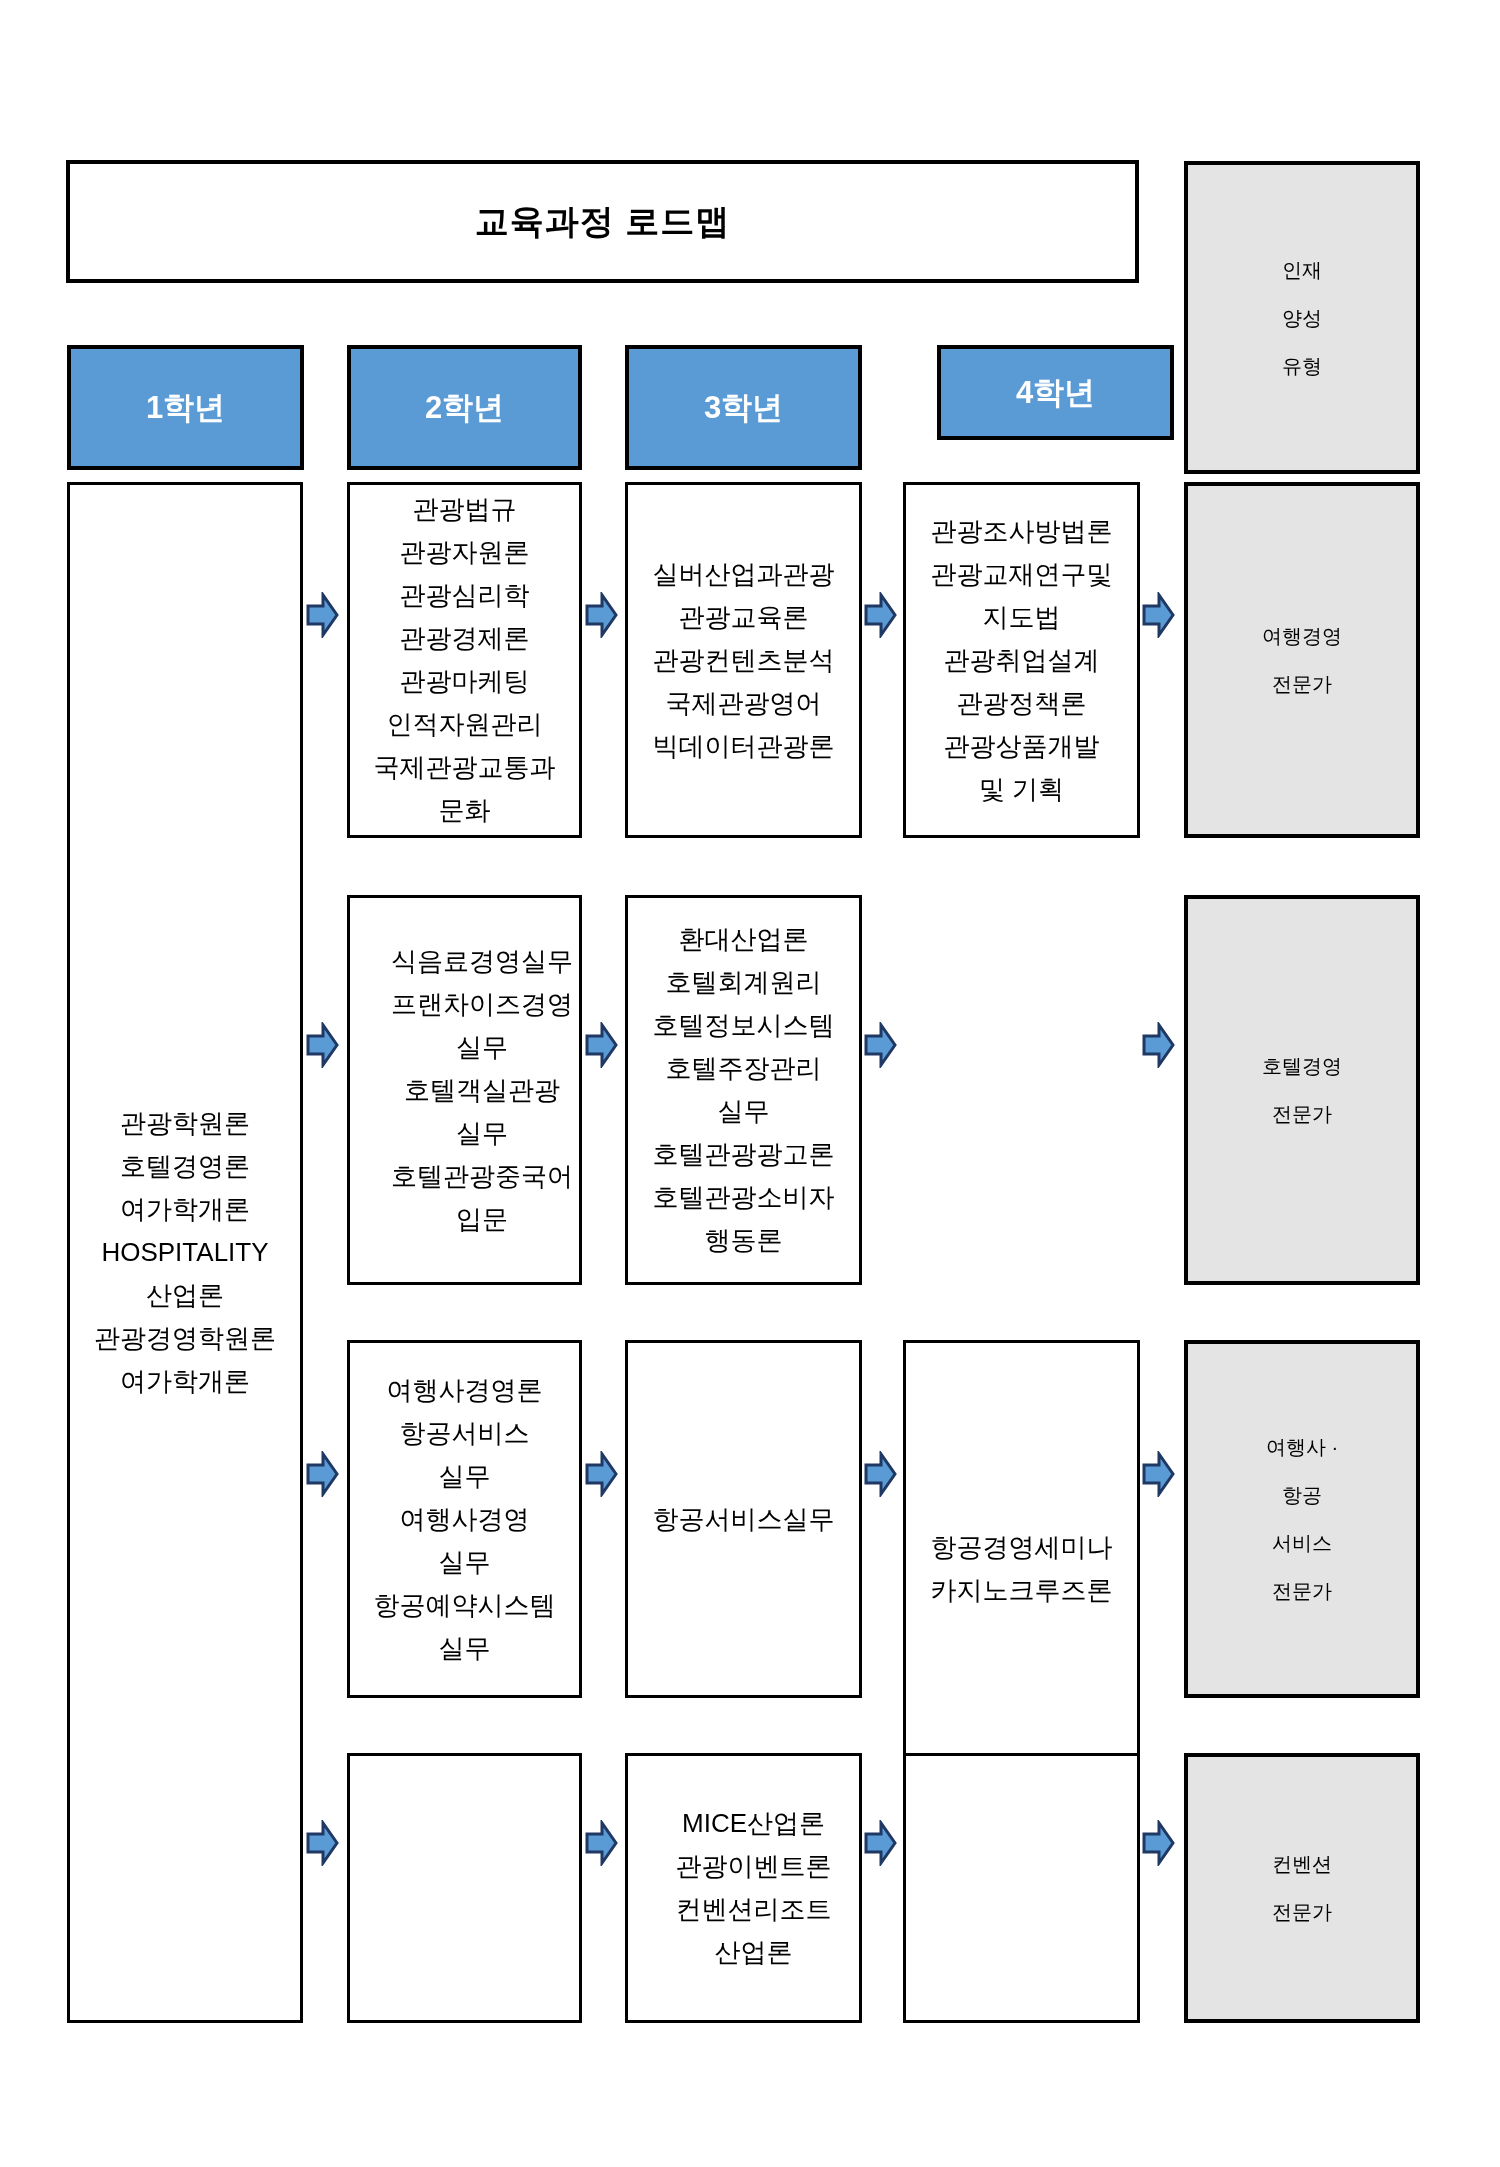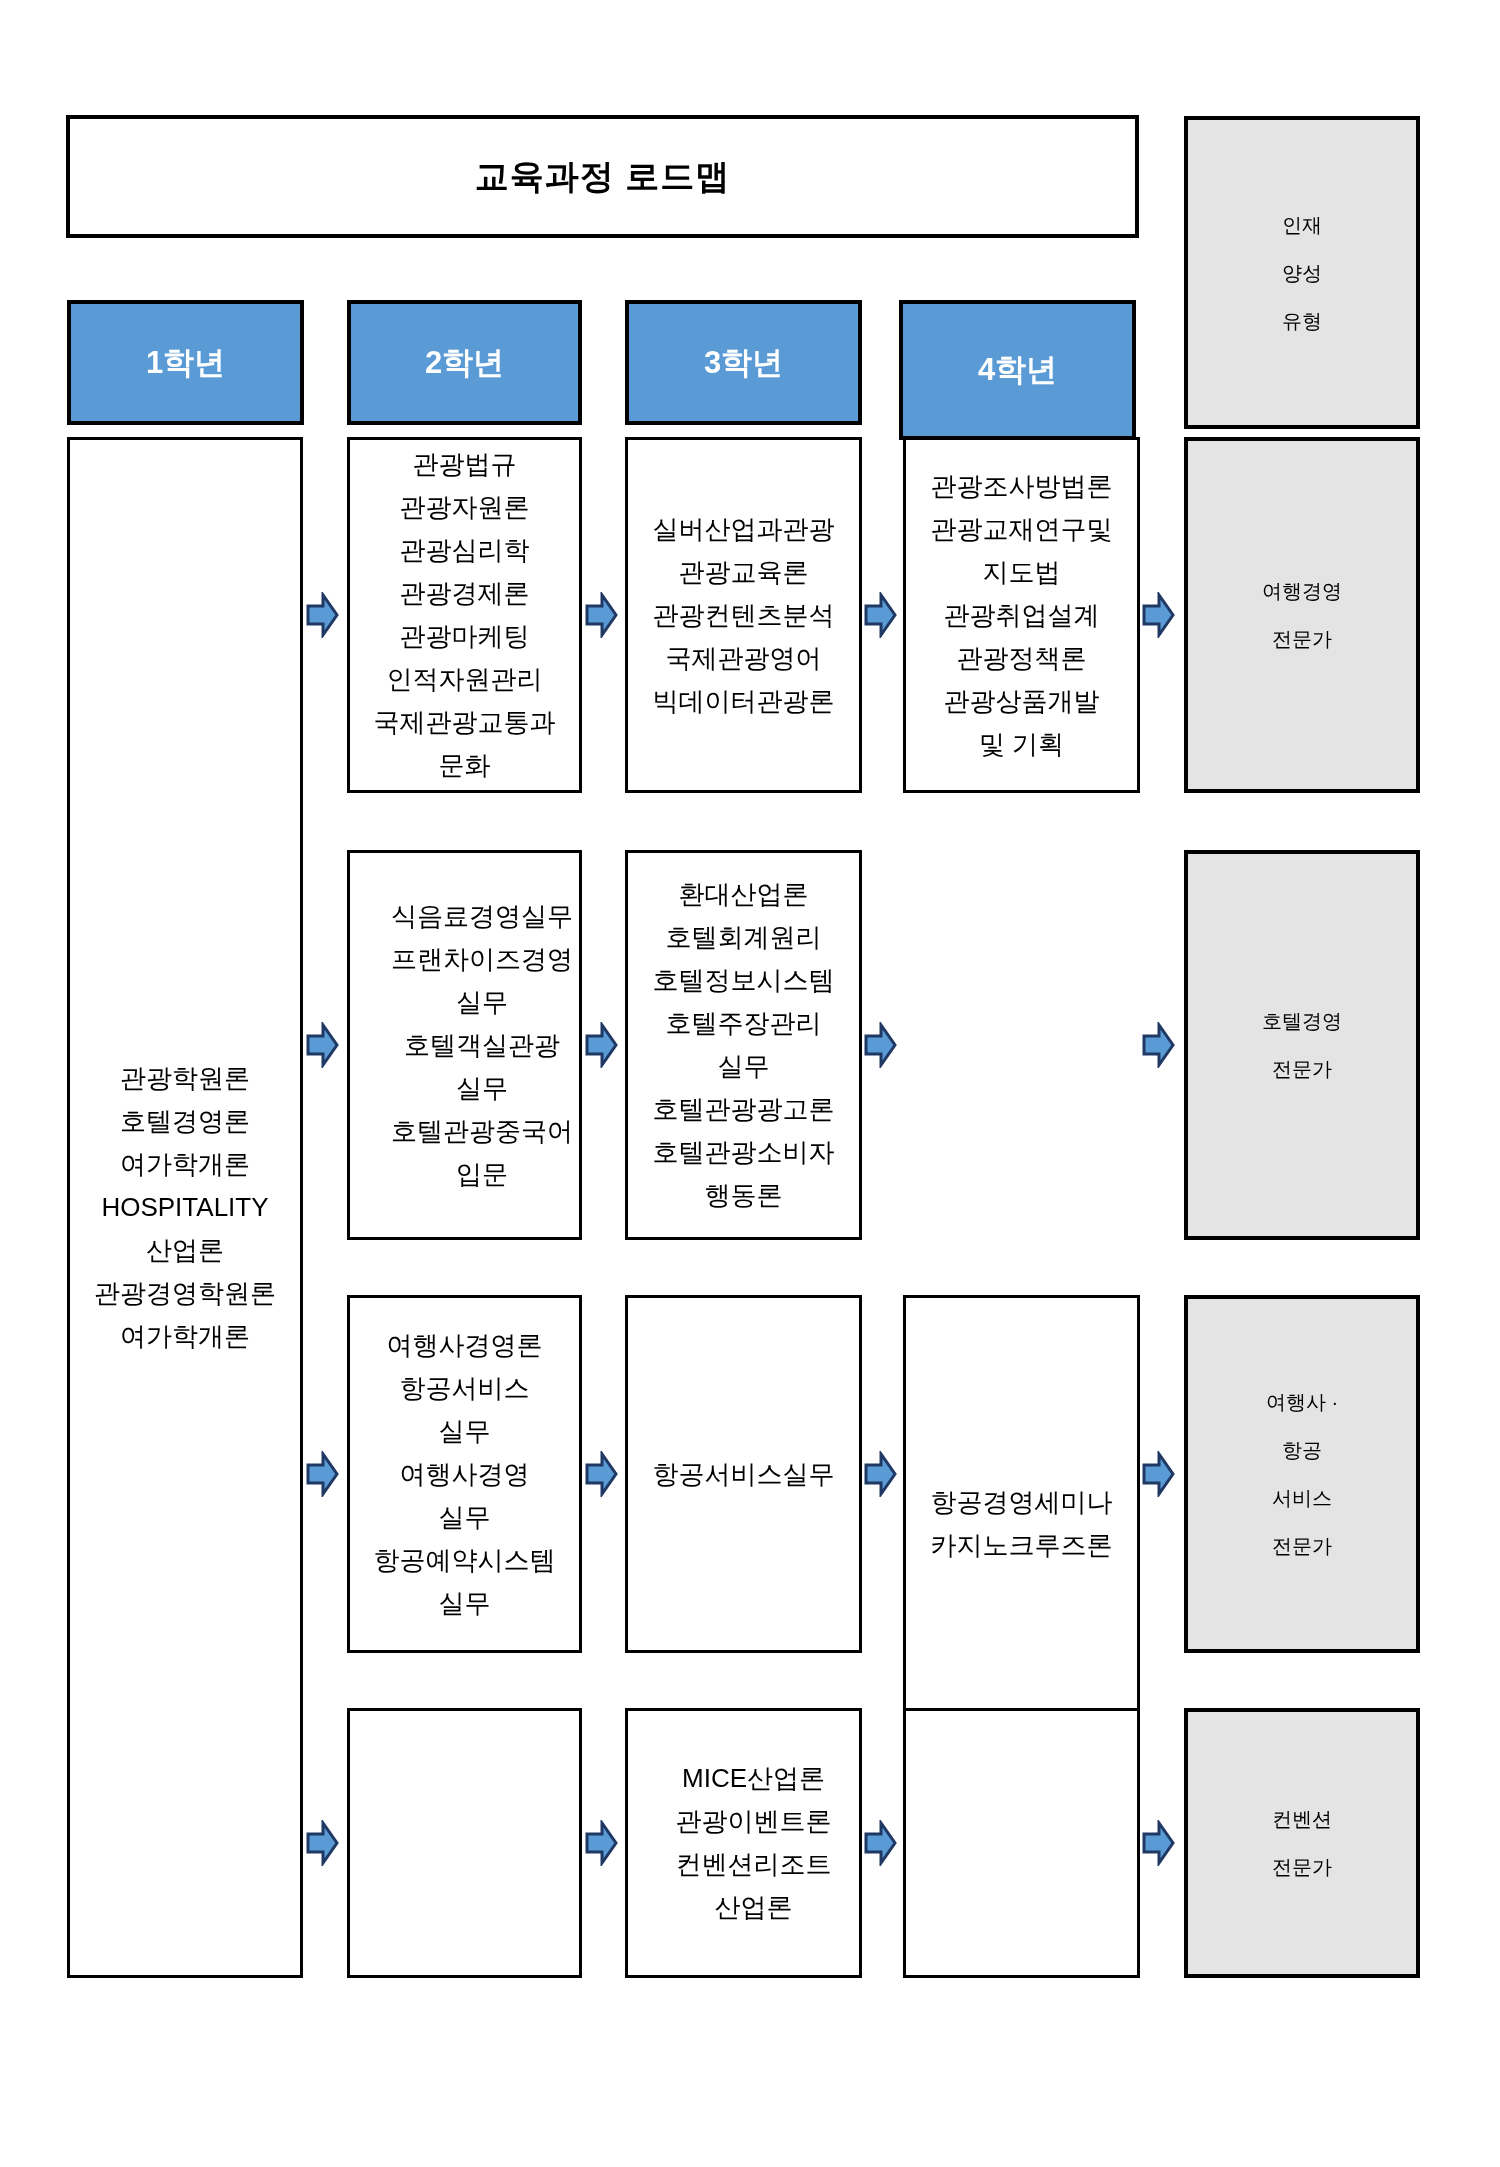--- a/index.html
+++ b/index.html
@@ -3,21 +3,21 @@
 <meta charset="utf-8">
 <style>
   html,body{margin:0;padding:0;background:#ffffff;}
   .canvas{
     position:relative;width:1500px;height:2167px;background:#ffffff;
     font-family:"Liberation Sans", sans-serif;color:#000;overflow:hidden;
   }
   .box{
     position:absolute;box-sizing:border-box;border:3px solid #000;background:#fff;
     display:flex;align-items:center;justify-content:center;
-    text-align:center;white-space:pre-line;
+    text-align:center;white-space:pre-line;margin-top:45px;
   }
   .title-box{border-width:4px;font-size:34px;font-weight:600;letter-spacing:1px;}
   .year-header{
     border-width:4px;background:var(--blue,#5B9BD5);color:#ffffff;
     font-size:31px;font-weight:600;
   }
   .talent{
     border-width:4px;background:var(--gray,#E4E4E4);
     font-size:20px;line-height:48px;
   }
@@ -30,21 +30,21 @@
 <div class="canvas" id="canvas">
 
   <div class="box title-box" style="left:66px;top:115px;width:1073px;height:123px;">교육과정 로드맵</div>
   <div class="box talent" style="left:1184px;top:116px;width:236px;height:313px;">인재
 양성
 유형</div>
 
   <div class="box year-header" style="left:67px;top:300px;width:237px;height:125px;">1학년</div>
   <div class="box year-header" style="left:347px;top:300px;width:235px;height:125px;">2학년</div>
   <div class="box year-header" style="left:625px;top:300px;width:237px;height:125px;">3학년</div>
-  <div class="box year-header" style="left:899px;top:300px;width:237px;height:140px;">4학년</div>
+  <div class="box year-header" style="left:937px;top:300px;width:237px;height:95px;">4학년</div>
 
   <div class="box course" style="left:67px;top:437px;width:236px;height:1541px;">관광학원론
 호텔경영론
 여가학개론
 HOSPITALITY
 산업론
 관광경영학원론
 여가학개론</div>
 
   <div class="box course" style="left:347px;top:437px;width:235px;height:356px;">관광법규

